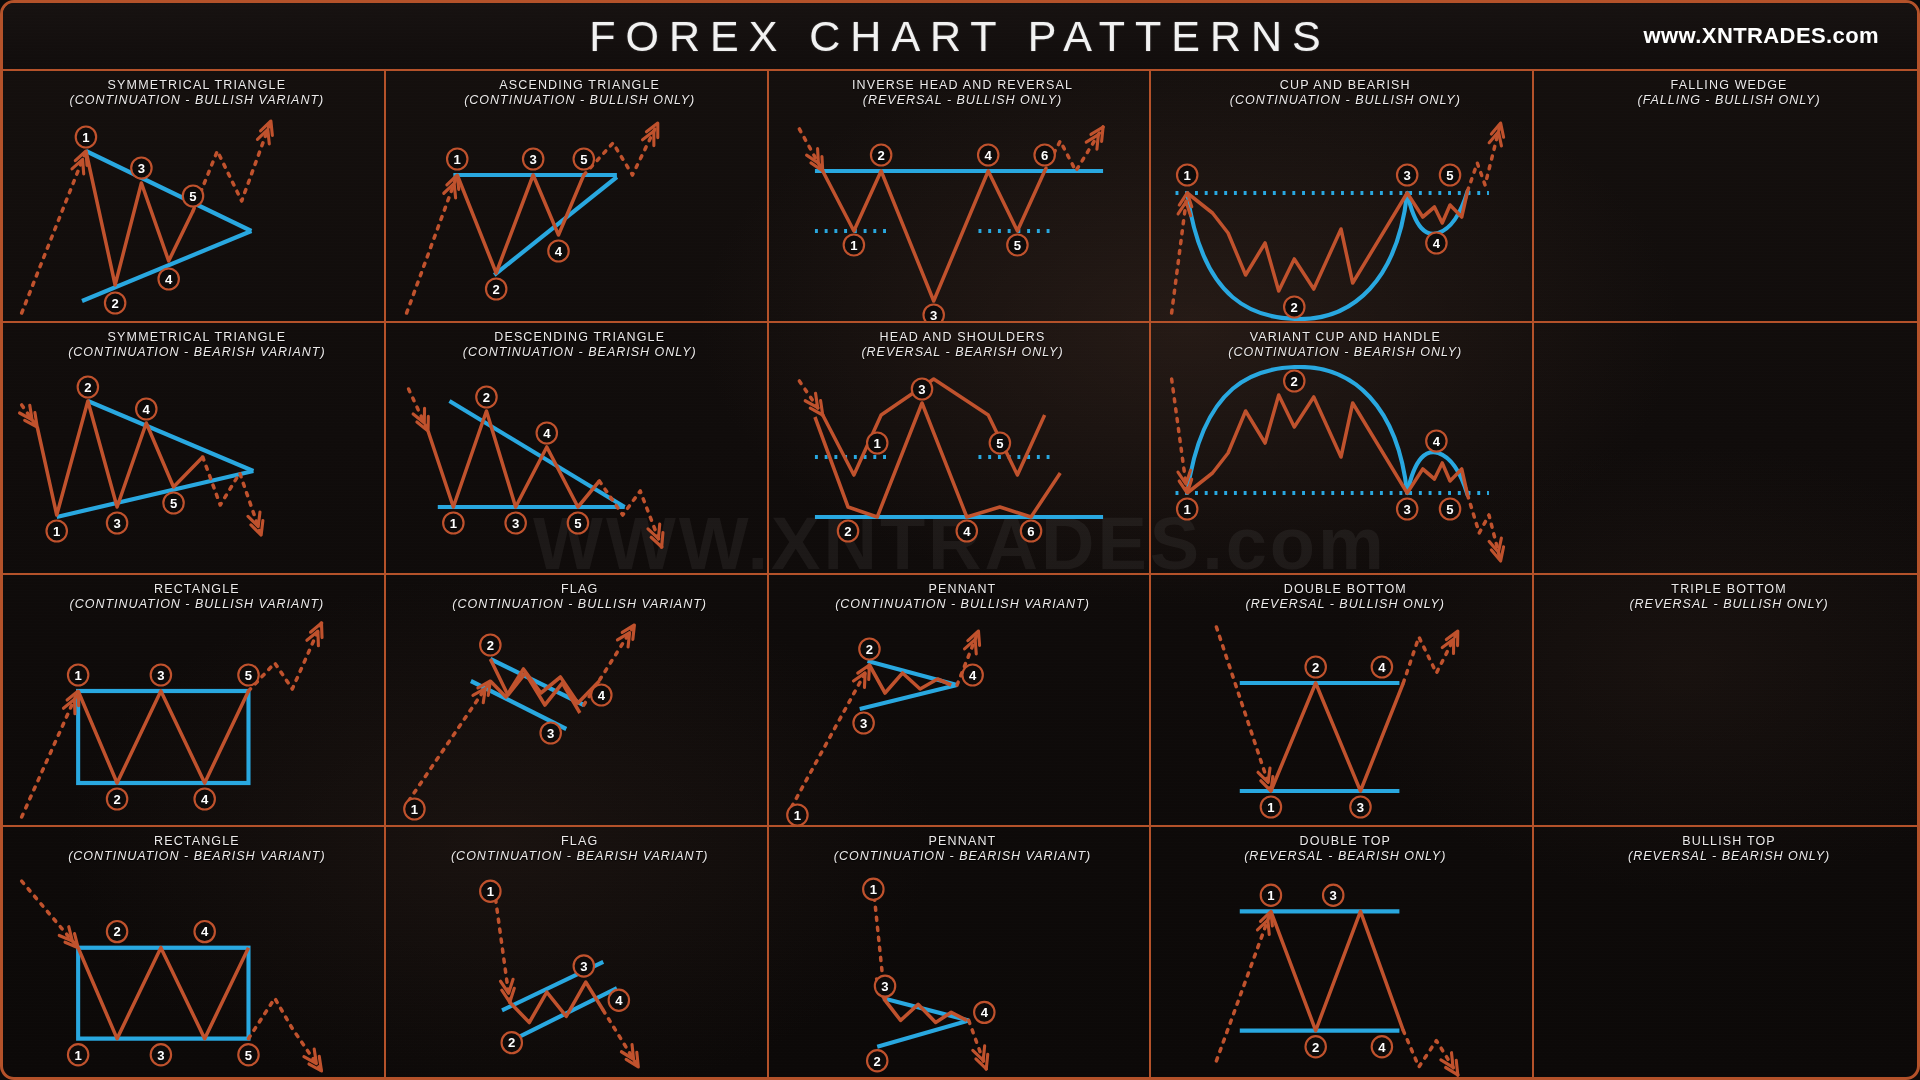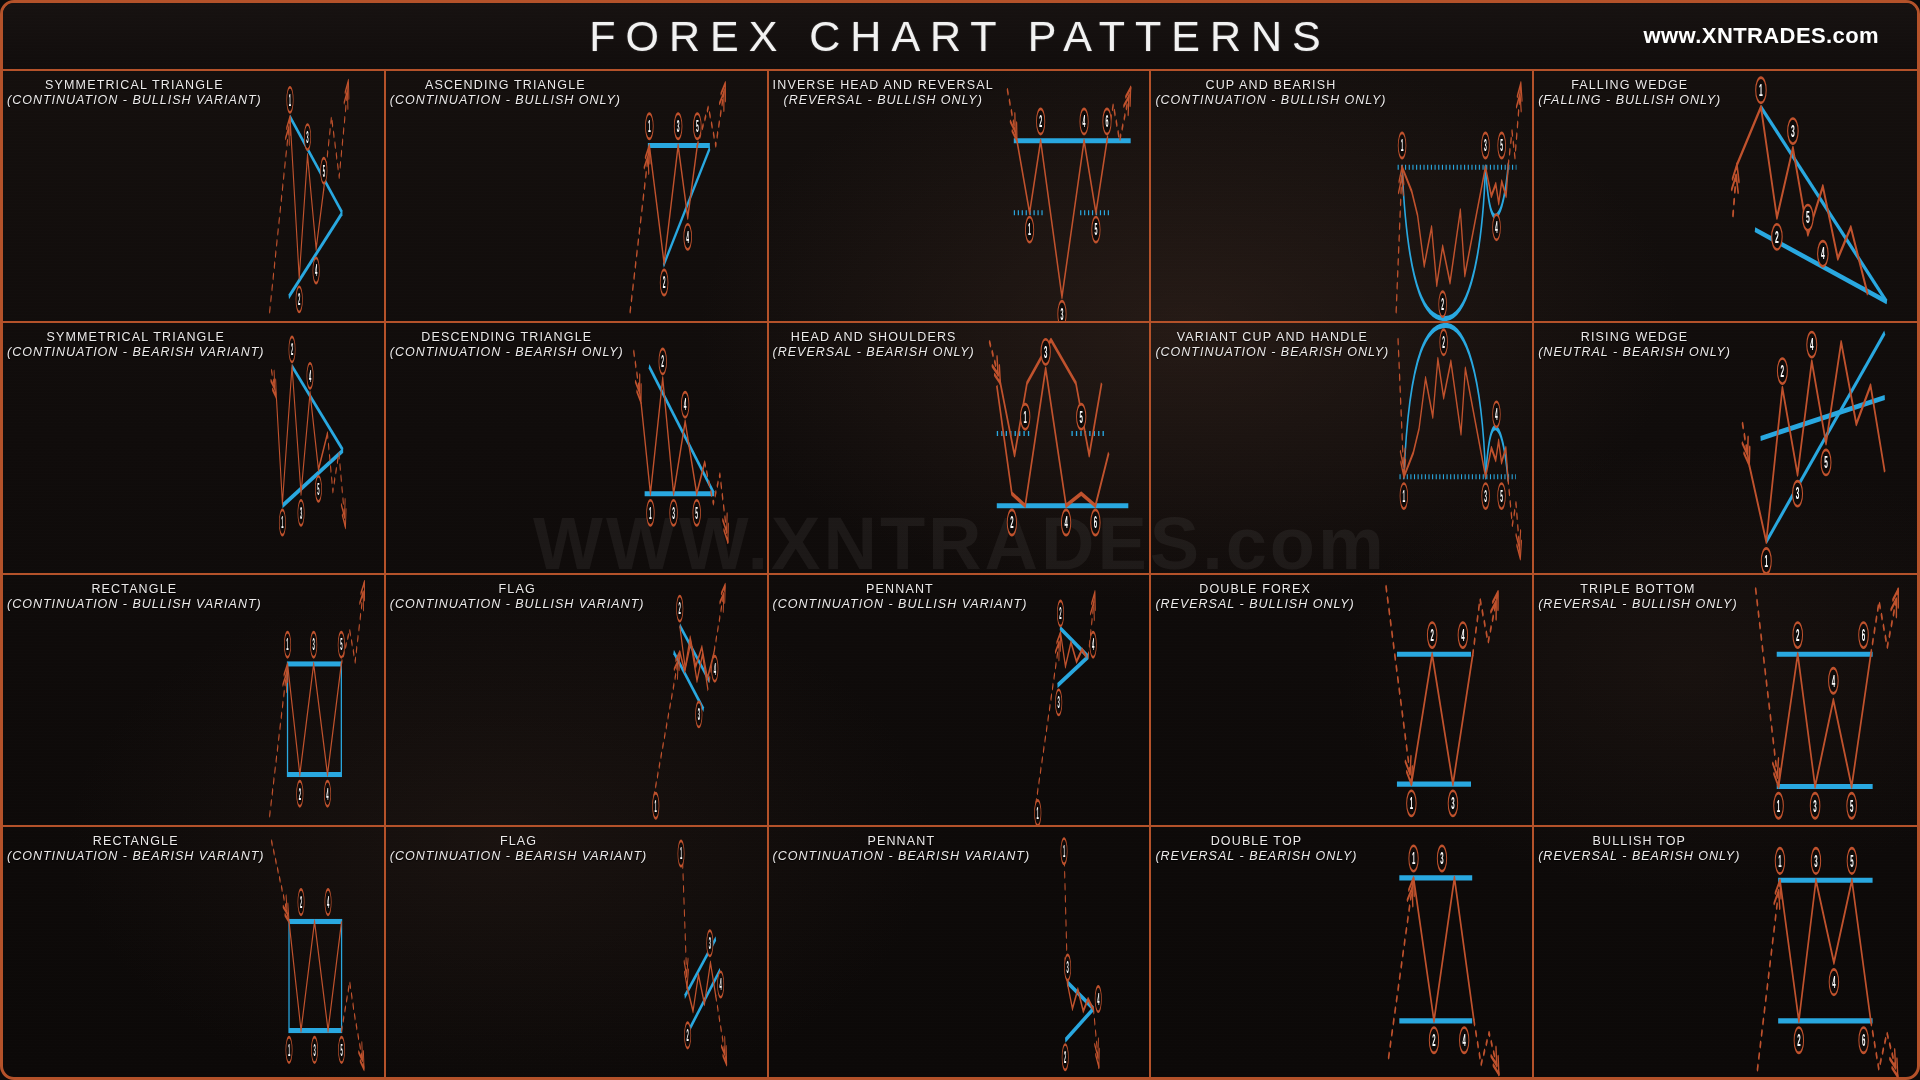--- a/index.html
+++ b/index.html
@@ -48,23 +48,23 @@
   }
   
   #grid{
     position:relative;z-index:2;
     display:grid;grid-template-columns:repeat(5,1fr);grid-template-rows:repeat(4,1fr);
     height:1008px;
   }
   .cell{
     position:relative;box-sizing:border-box;
     border-right:2px solid #b4522a;border-bottom:2px solid #b4522a;
-    display:flex;flex-direction:row;overflow:hidden;
-  }
-  .cell.last-col{border-right:none;}
+    display:flex;flex-direction:column;overflow:hidden;padding-left:7px;
+  }
+  .cell.last-col{border-right:none;align-items:center;}
   .cell.last-row{border-bottom:none;}
   .cell-title{
     padding:7px 4px 5px 4px;text-align:center;color:#eceaea;
     font-size:12.5px;line-height:15px;letter-spacing:1.15px;white-space:nowrap;
     text-shadow:0 1px 1px rgba(0,0,0,.9);
   }
   .cell-title .t2{display:block;letter-spacing:1.0px;font-style:italic;}
   .cell-body{flex:1;position:relative;}
   .cell-body svg{position:absolute;inset:0;width:100%;height:100%;display:block;}
 </style>
@@ -406,21 +406,20 @@
               <text x="286" y="80.8" text-anchor="middle" fill="#ffffff" font-size="13.5" font-weight="bold" font-family="&quot;Liberation Sans&quot;, sans-serif">4</text>
             </g>
             <g>
               <circle cx="300" cy="144" r="10.5" fill="#0e0b0a" stroke="#c0522d" stroke-width="2.2"></circle>
               <text x="300" y="148.8" text-anchor="middle" fill="#ffffff" font-size="13.5" font-weight="bold" font-family="&quot;Liberation Sans&quot;, sans-serif">5</text>
             </g>
           </svg>
         </div>
       </div>
       <div class="cell last-col">
-        <div class="cell-title"><span>RISING WEDGE</span><span class="t2">(NEUTRAL - BEARISH ONLY)</span></div>
         <div class="cell-body">
           <svg viewBox="0 0 384 208" preserveAspectRatio="none">
             <polyline points="66,182 316,8" fill="none" stroke="#29a8e0" stroke-width="4.2" stroke-linecap="butt" stroke-linejoin="round"></polyline>
             <polyline points="54,96 316,62" fill="none" stroke="#29a8e0" stroke-width="4.2" stroke-linecap="butt" stroke-linejoin="round"></polyline>
             <polyline points="16,84 30,118" fill="none" stroke="#c0522d" stroke-width="3.6" stroke-linecap="round" stroke-linejoin="round" stroke-dasharray="3 7"></polyline>
             <polyline points="19.039844891608517,108.45405845398162 30,118 31.060660171779823,103.50431098567577" fill="none" stroke="#c0522d" stroke-width="3.2" stroke-linecap="round" stroke-linejoin="round"></polyline>
             <polyline points="15.61309664431986,100.13195556770917 26.573251752711347,109.67789711372755 27.633911924491166,95.18220809940333" fill="none" stroke="#c0522d" stroke-width="3.2" stroke-linecap="round" stroke-linejoin="round"></polyline>
             <polyline points="30,118 66,182 100,54 132,126 162,32 192,100 224,16 256,84 286,52 316,124" fill="none" stroke="#c0522d" stroke-width="3.6" stroke-linecap="butt" stroke-linejoin="round"></polyline>
             <g>
               <circle cx="100" cy="40" r="10.5" fill="#0e0b0a" stroke="#c0522d" stroke-width="2.2"></circle>
@@ -539,21 +538,21 @@
               <text x="202" y="62.8" text-anchor="middle" fill="#ffffff" font-size="13.5" font-weight="bold" font-family="&quot;Liberation Sans&quot;, sans-serif">4</text>
             </g>
             <g>
               <circle cx="22" cy="198" r="10.5" fill="#0e0b0a" stroke="#c0522d" stroke-width="2.2"></circle>
               <text x="22" y="202.8" text-anchor="middle" fill="#ffffff" font-size="13.5" font-weight="bold" font-family="&quot;Liberation Sans&quot;, sans-serif">1</text>
             </g>
           </svg>
         </div>
       </div>
       <div class="cell">
-        <div class="cell-title"><span>DOUBLE FOREX</span><span class="t2">(REVERSAL - BULLISH ONLY)</span></div>
+        <div class="cell-title"><span>DOUBLE BOTTOM</span><span class="t2">(REVERSAL - BULLISH ONLY)</span></div>
         <div class="cell-body">
           <svg viewBox="0 0 384 208" preserveAspectRatio="none">
             <polyline points="84,66 248,66" fill="none" stroke="#29a8e0" stroke-width="4.2" stroke-linecap="butt" stroke-linejoin="round"></polyline>
             <polyline points="84,174 248,174" fill="none" stroke="#29a8e0" stroke-width="4.2" stroke-linecap="butt" stroke-linejoin="round"></polyline>
             <polyline points="60,10 116,174" fill="none" stroke="#c0522d" stroke-width="3.6" stroke-linecap="round" stroke-linejoin="round" stroke-dasharray="3 7"></polyline>
             <polyline points="105.6478558427684,163.79788691751088 116,174 117.95040397165232,159.59701682472127" fill="none" stroke="#c0522d" stroke-width="3.2" stroke-linecap="round" stroke-linejoin="round"></polyline>
             <polyline points="102.7395611631448,155.28073821289894 113.0917053203764,165.48285129538806 115.04210929202873,151.07986812010932" fill="none" stroke="#c0522d" stroke-width="3.2" stroke-linecap="round" stroke-linejoin="round"></polyline>
             <polyline points="252,66 268,20 286,56 308,14" fill="none" stroke="#c0522d" stroke-width="3.6" stroke-linecap="round" stroke-linejoin="round" stroke-dasharray="3 7"></polyline>
             <polyline points="307.72581404860375,28.531855424000646 308,14 296.2100040899618,22.4997644932834" fill="none" stroke="#c0522d" stroke-width="3.2" stroke-linecap="round" stroke-linejoin="round"></polyline>
             <polyline points="303.54975109656874,36.50433924152205 303.823937047965,21.9724838175214 292.0339411379268,30.4722483108048" fill="none" stroke="#c0522d" stroke-width="3.2" stroke-linecap="round" stroke-linejoin="round"></polyline>

